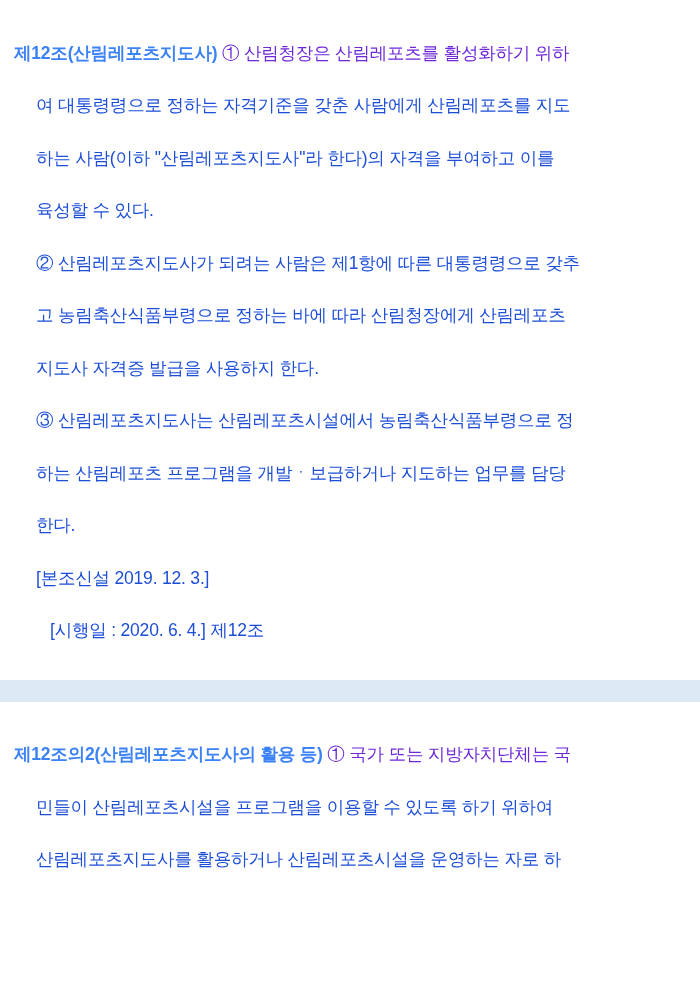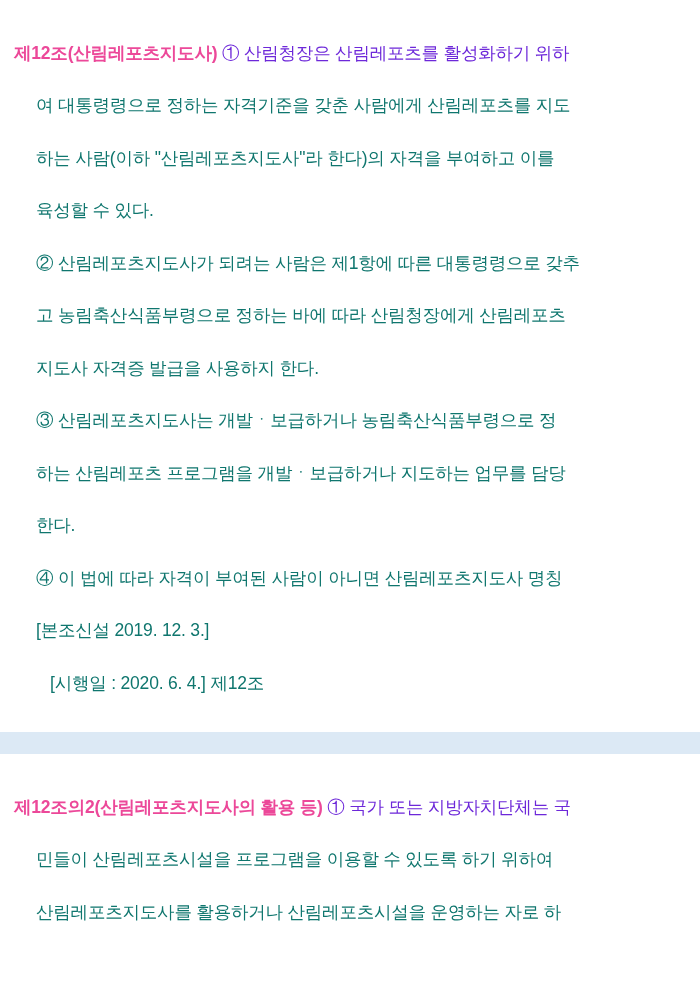--- a/index.html
+++ b/index.html
@@ -34,32 +34,32 @@
     background: #dce9f5;
     width: 100%;
   }
   .article-2 {
     padding-top: 18px;
   }
   .line {
     font-size: 17.5px;
     line-height: 35px;
     letter-spacing: -0.2px;
-    color: #0f766e;
+    color: #1d4ed8;
     white-space: pre-wrap;
     word-break: keep-all;
   }
   
   .heading-line {
     font-size: 17.5px;
     line-height: 35px;
     letter-spacing: -0.2px;
   }
   .art-title {
-    color: #ec4899;
+    color: #3b82f6;
     font-weight: bold;
   }
   .art-rest {
     color: #6d28d9;
   }
   .hang {
     padding-left: 22px;
   }
   .note {
     padding-left: 22px;
@@ -77,24 +77,23 @@
     <p class="heading-line">
       <span class="art-title">제12조(산림레포츠지도사)</span>
       <span class="art-rest">① 산림청장은 산림레포츠를 활성화하기 위하</span>
     </p>
     <p class="line hang">여 대통령령으로 정하는 자격기준을 갖춘 사람에게 산림레포츠를 지도</p>
     <p class="line hang">하는 사람(이하 "산림레포츠지도사"라 한다)의 자격을 부여하고 이를</p>
     <p class="line hang">육성할 수 있다.</p>
     <p class="line hang">② 산림레포츠지도사가 되려는 사람은 제1항에 따른 대통령령으로 갖추</p>
     <p class="line hang">고 농림축산식품부령으로 정하는 바에 따라 산림청장에게 산림레포츠</p>
     <p class="line hang">지도사 자격증 발급을 사용하지 한다.</p>
-    <p class="line hang">③ 산림레포츠지도사는 개발ㆍ보급하거나 농림축산식품부령으로 정</p>
+    <p class="line hang">③ 산림레포츠지도사는 산림레포츠시설에서 농림축산식품부령으로 정</p>
     <p class="line hang">하는 산림레포츠 프로그램을 개발ㆍ보급하거나 지도하는 업무를 담당</p>
     <p class="line hang">한다.</p>
-    <p class="line hang">④ 이 법에 따라 자격이 부여된 사람이 아니면 산림레포츠지도사 명칭</p>
     <p class="line note">[본조신설 2019. 12. 3.]</p>
     <p class="line note2">[시행일 : 2020. 6. 4.] 제12조</p>
   </section>
 
   <div class="spacer"></div>
 
   <section class="article article-2">
     <p class="heading-line">
       <span class="art-title">제12조의2(산림레포츠지도사의 활용 등)</span>
       <span class="art-rest">① 국가 또는 지방자치단체는 국</span>

